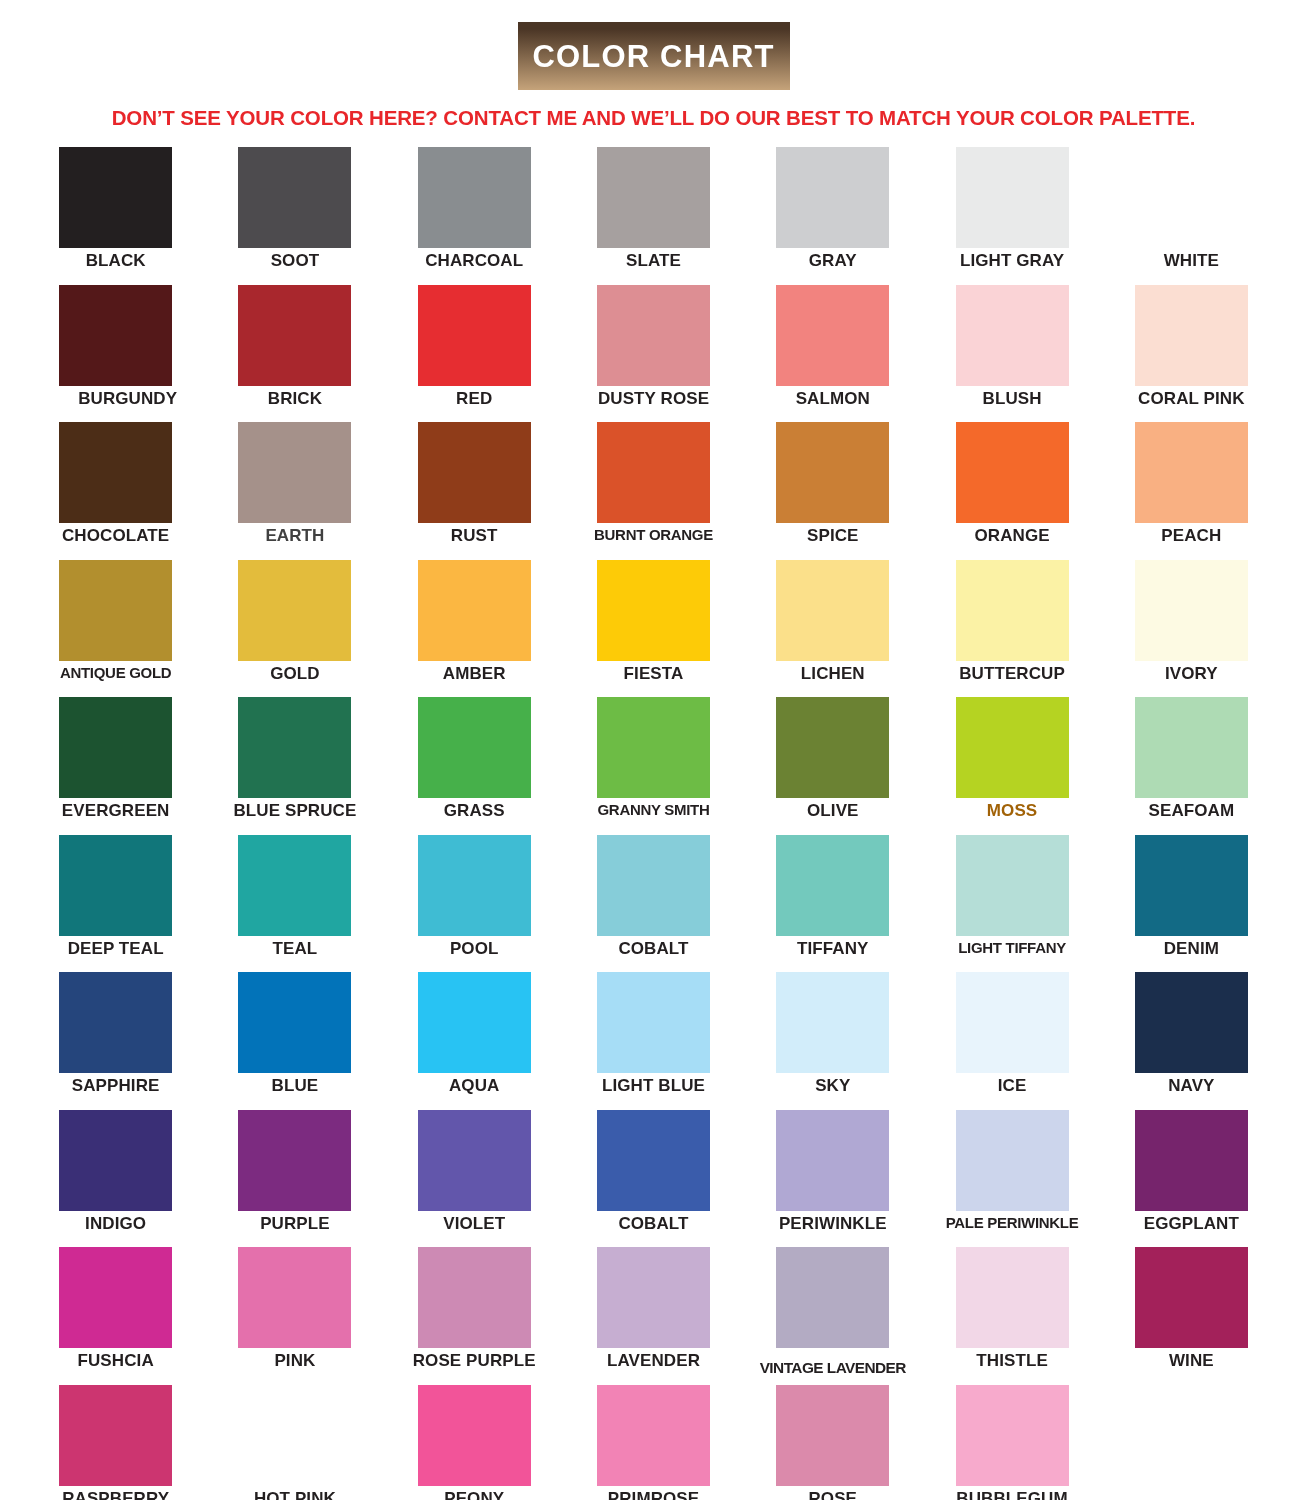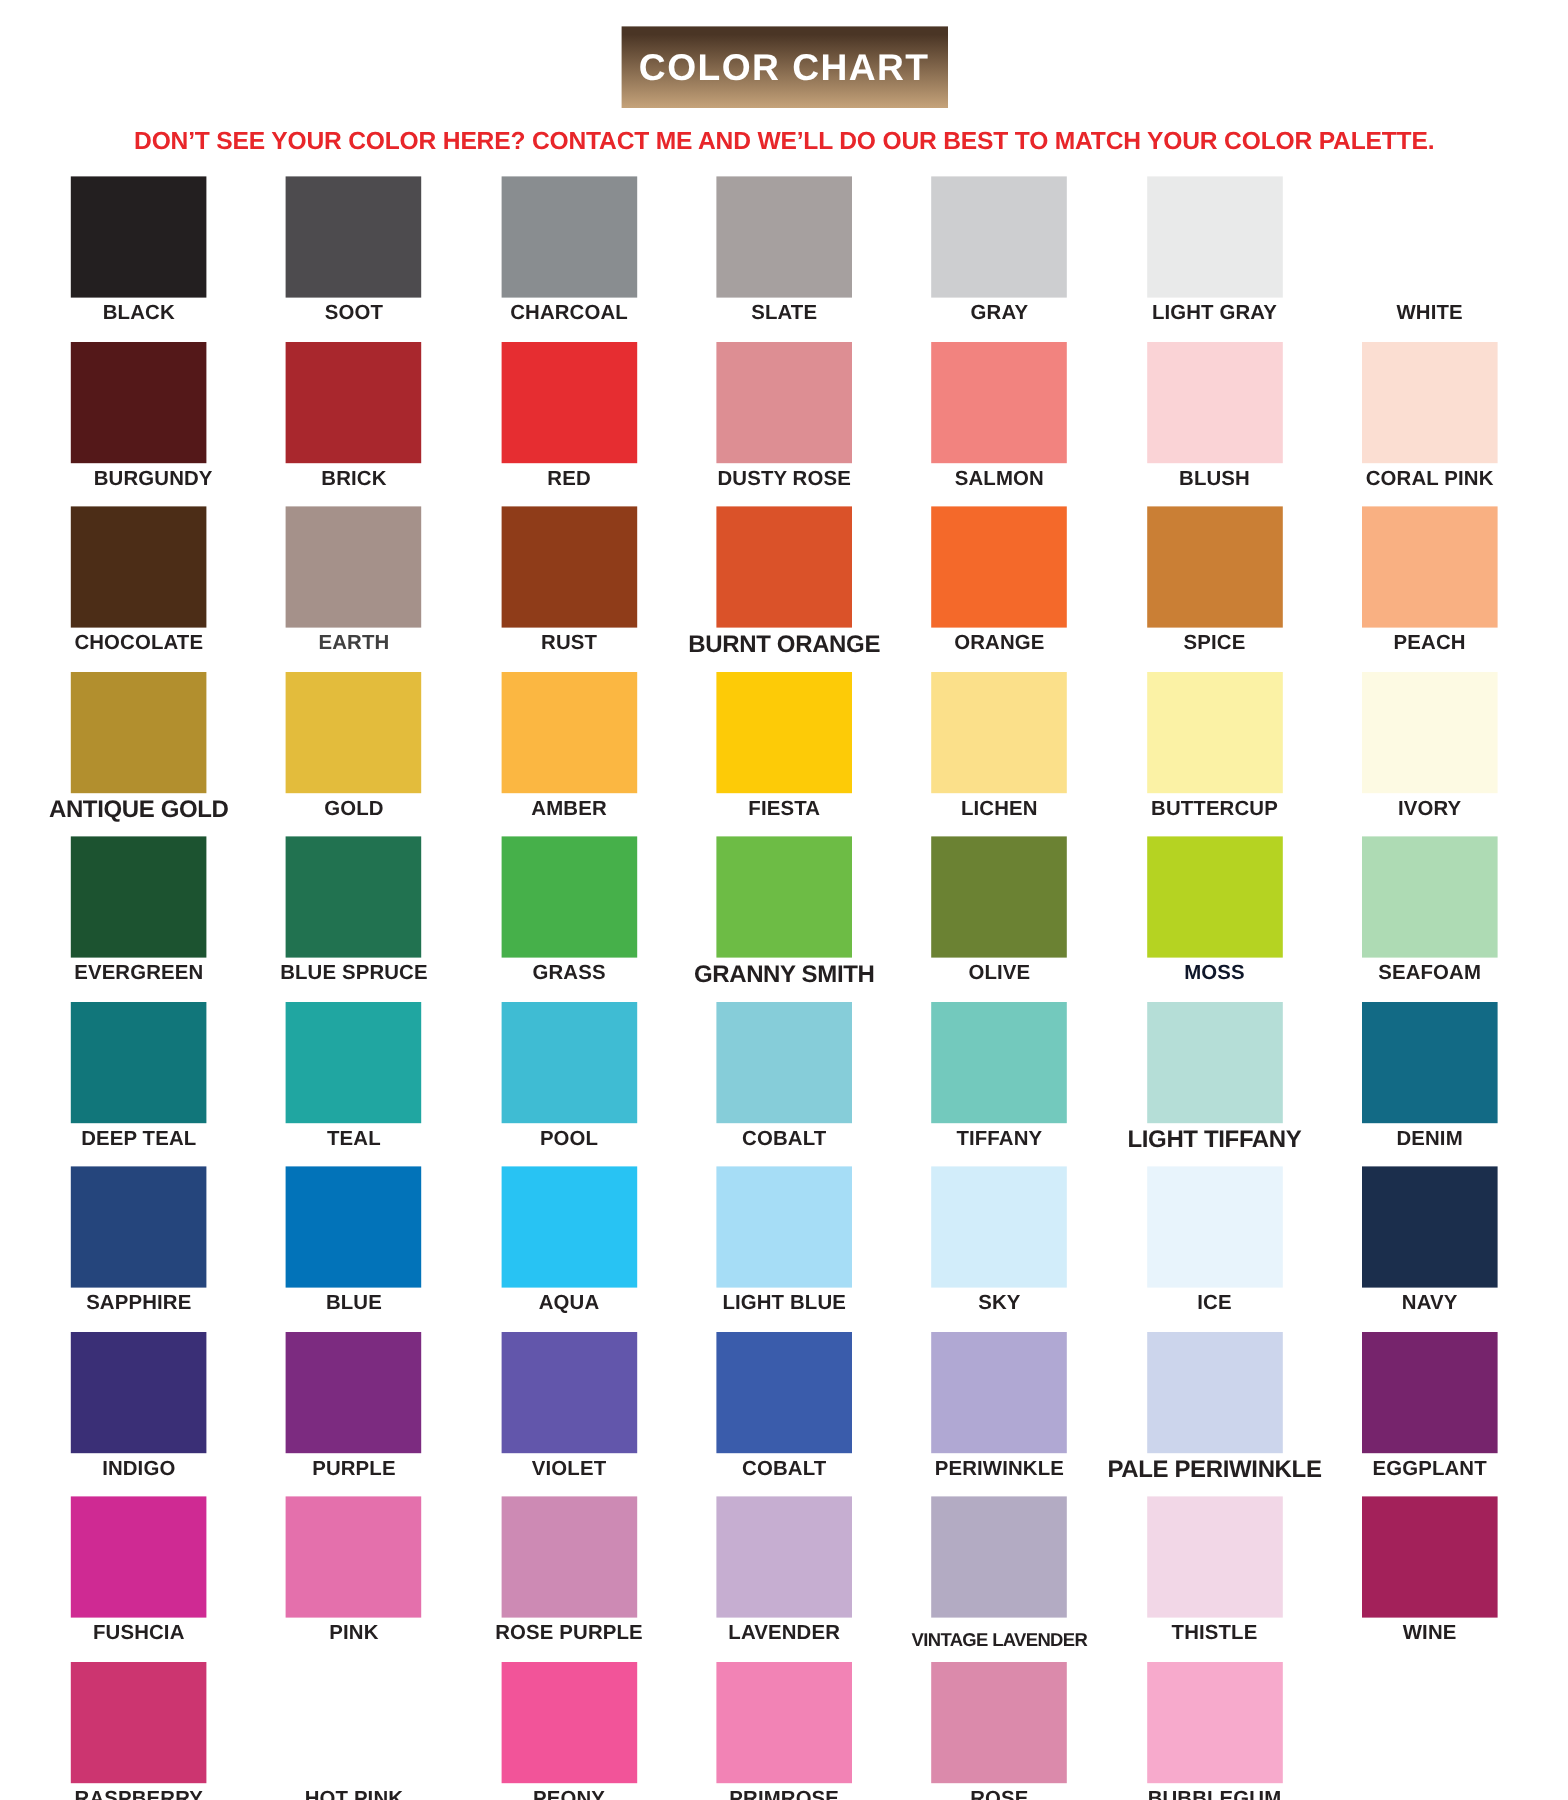--- a/index.html
+++ b/index.html
@@ -90,21 +90,21 @@
     font-size: 17px;
     font-weight: 700;
     letter-spacing: 0.1px;
     text-align: center;
     line-height: 1.05;
     white-space: nowrap;
   }
 
   
   .cell-label.long {
-    font-size: 20px;
+    font-size: 15px;
     letter-spacing: -0.3px;
   }
   .cell-label.xlong {
     font-size: 15.4px;
     letter-spacing: -0.55px;
     margin-top: 12px;
   }
 </style>
 </head>
 <body>
@@ -186,28 +186,28 @@
       </div>
       <div class="cell">
         <div class="swatch" style="background: rgb(143, 60, 25);"></div>
         <div class="cell-label" style="color: rgb(35, 31, 32);">RUST</div>
       </div>
       <div class="cell">
         <div class="swatch" style="background: rgb(218, 82, 41);"></div>
         <div class="cell-label long" style="color: rgb(35, 31, 32);">BURNT ORANGE</div>
       </div>
       <div class="cell">
+        <div class="swatch" style="background: rgb(202, 127, 53);"></div>
+        <div class="cell-label" style="color: rgb(35, 31, 32);">SPICE</div>
+      </div>
+      <div class="cell">
         <div class="swatch" style="background: rgb(244, 105, 42);"></div>
         <div class="cell-label" style="color: rgb(35, 31, 32);">ORANGE</div>
       </div>
       <div class="cell">
-        <div class="swatch" style="background: rgb(202, 127, 53);"></div>
-        <div class="cell-label" style="color: rgb(35, 31, 32);">SPICE</div>
-      </div>
-      <div class="cell">
         <div class="swatch" style="background: rgb(249, 176, 130);"></div>
         <div class="cell-label" style="color: rgb(35, 31, 32);">PEACH</div>
       </div>
       <div class="cell">
         <div class="swatch" style="background: rgb(178, 143, 46);"></div>
         <div class="cell-label long" style="color: rgb(35, 31, 32);">ANTIQUE GOLD</div>
       </div>
       <div class="cell">
         <div class="swatch" style="background: rgb(227, 188, 60);"></div>
         <div class="cell-label" style="color: rgb(35, 31, 32);">GOLD</div>
@@ -247,21 +247,21 @@
       <div class="cell">
         <div class="swatch" style="background: rgb(109, 188, 69);"></div>
         <div class="cell-label long" style="color: rgb(35, 31, 32);">GRANNY SMITH</div>
       </div>
       <div class="cell">
         <div class="swatch" style="background: rgb(107, 130, 51);"></div>
         <div class="cell-label" style="color: rgb(35, 31, 32);">OLIVE</div>
       </div>
       <div class="cell">
         <div class="swatch" style="background: rgb(181, 211, 34);"></div>
-        <div class="cell-label" style="color: #0f172a;">MOSS</div>
+        <div class="cell-label" style="color: #a16207;">MOSS</div>
       </div>
       <div class="cell">
         <div class="swatch" style="background: rgb(174, 219, 180);"></div>
         <div class="cell-label" style="color: rgb(35, 31, 32);">SEAFOAM</div>
       </div>
       <div class="cell">
         <div class="swatch" style="background: rgb(17, 118, 122);"></div>
         <div class="cell-label" style="color: rgb(35, 31, 32);">DEEP TEAL</div>
       </div>
       <div class="cell">

